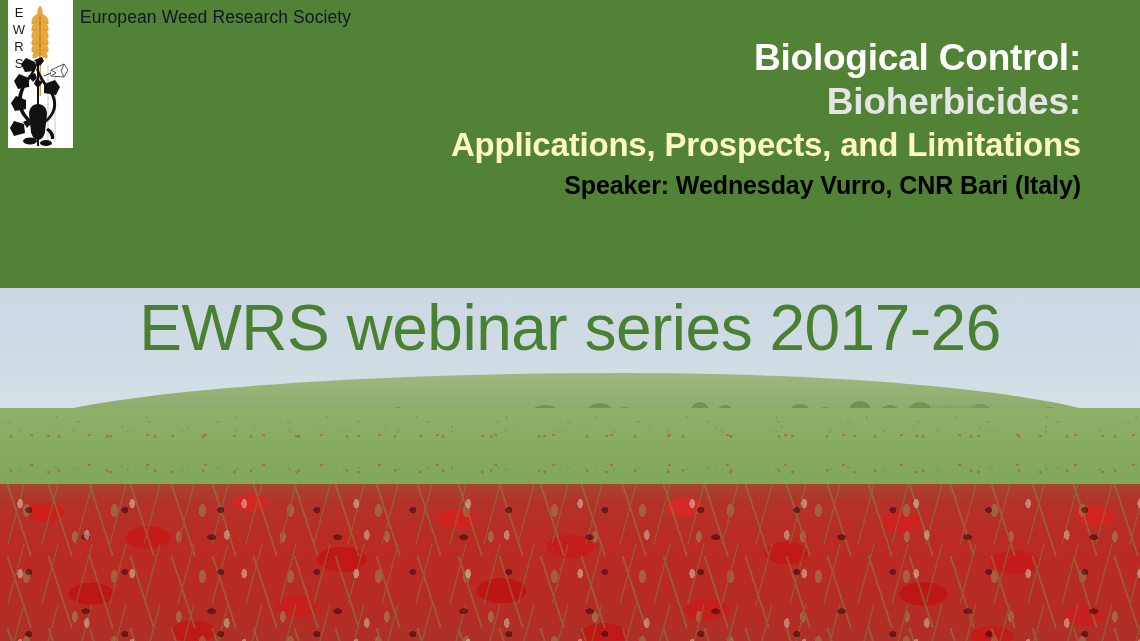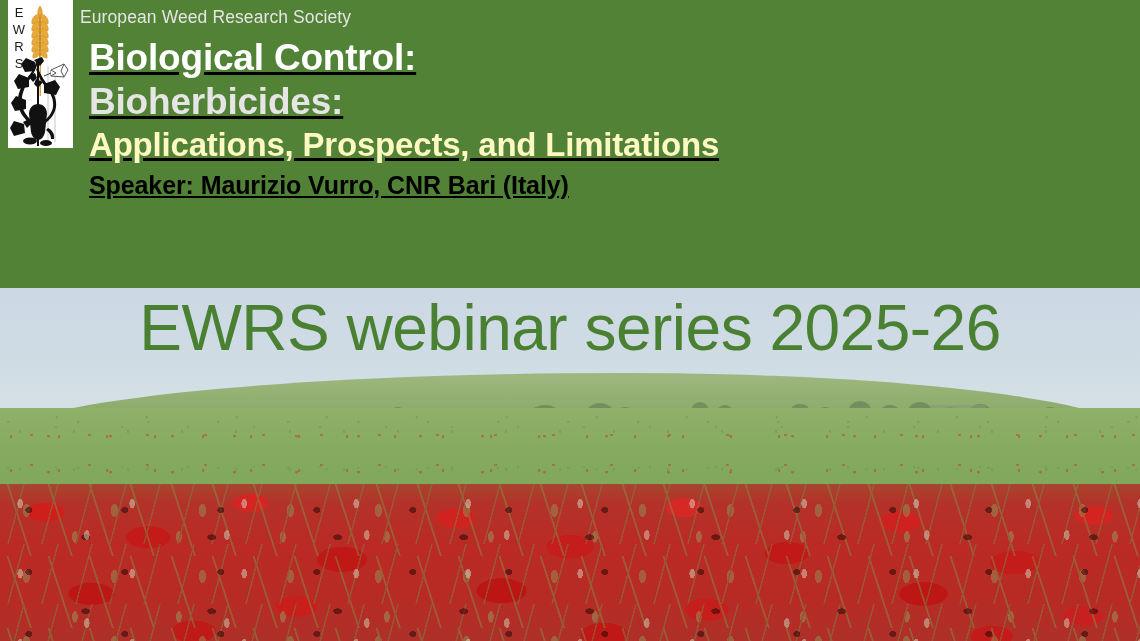--- a/index.html
+++ b/index.html
@@ -58,33 +58,32 @@
     left: 0; top: 0;
     width: 65px;
     height: 148px;
   }
 
   
   .society-name {
     position: absolute;
     left: 80px; top: 7px;
     font-size: 17.5px;
-    color: #e5e5e5;
+    color: #0f172a;
     font-family: "Liberation Sans", sans-serif;
     letter-spacing: 0.1px;
     white-space: nowrap;
   }
 
   
   .title-block {
     position: absolute;
-    left: 89px; top: 36px;
+    left: 81px; top: 36px;
     width: 1000px;
-    text-align: left;
-    text-decoration: underline;
+    text-align: right;
   }
   .t-line1 {
     font-size: 37px;
     font-weight: bold;
     color: #ffffff;
     line-height: 1.18;
     letter-spacing: -0.2px;
   }
   .t-line2 {
     font-size: 37px;
@@ -334,21 +333,21 @@
         <span>S</span>
       </div>
     </div>
 
     <div class="society-name">European Weed Research Society</div>
 
     <div class="title-block">
       <div class="t-line1">Biological Control:</div>
       <div class="t-line2">Bioherbicides:</div>
       <div class="t-line3">Applications, Prospects, and Limitations</div>
-      <div class="t-line4">Speaker: Maurizio Vurro, CNR Bari (Italy)</div>
+      <div class="t-line4">Speaker: Wednesday Vurro, CNR Bari (Italy)</div>
     </div>
   </div>
 
   <div class="photo">
     <div class="sky"></div>
     <div class="hill"></div>
 
     <svg class="treeline" viewBox="0 0 1140 26" preserveAspectRatio="none">
       <g fill="#70895c" opacity="0.85">
         <ellipse cx="380" cy="20" rx="10" ry="6"></ellipse>
@@ -381,15 +380,15 @@
     <div class="field-speck"></div>
 
     <div class="poppy-band"></div>
     <div class="poppy-stems"></div>
     <div class="poppy-dark-centers"></div>
     <div class="poppy-buds"></div>
 
     <div class="photo-vignette"></div>
   </div>
 
-  <div class="series-text">EWRS webinar series 2025-26</div>
+  <div class="series-text">EWRS webinar series 2017-26</div>
 
 </div>
 
 </body></html>

